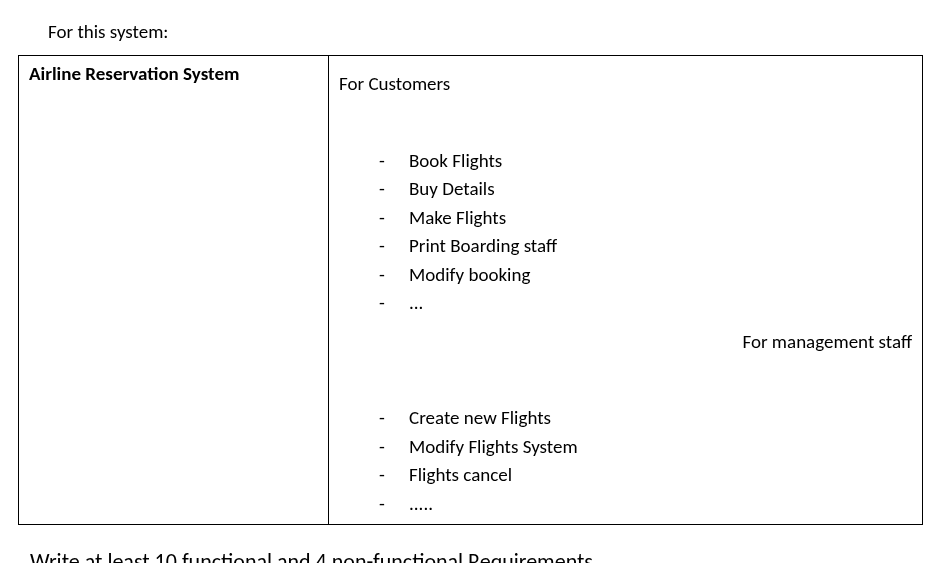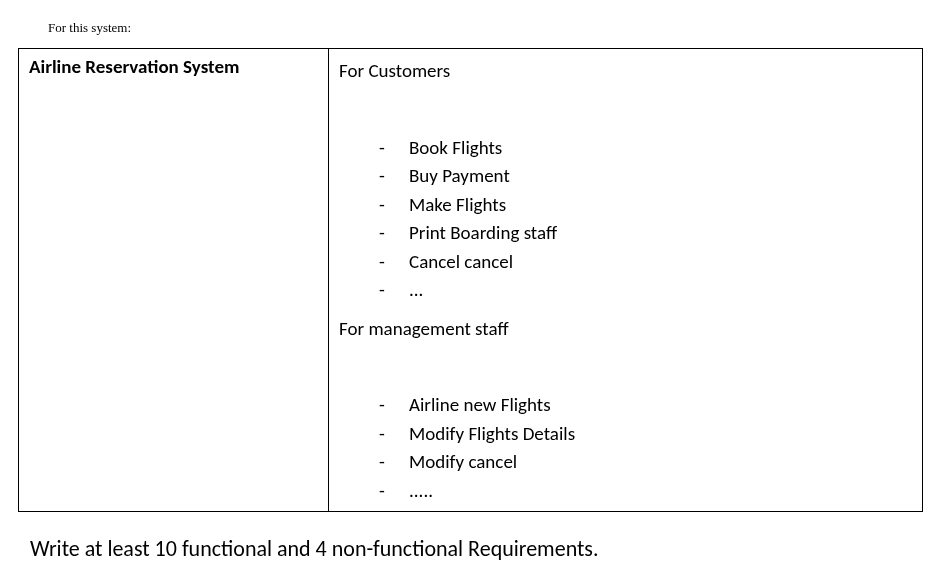--- a/index.html
+++ b/index.html
@@ -12,22 +12,21 @@
       font-size: 19px;
       color: #000;
       background: #fff;
       width: 937px;
       height: 563px;
       padding: 20px 0;
     }
     .intro-text {
       padding-left: 48px;
       margin-bottom: 12px;
-      font-size: 13px;
-      font-family: Liberation Serif, serif;
+      font-size: 19px;
     }
     .table-container {
       width: 905px;
       margin-left: 18px;
     }
     table {
       width: 100%;
       border-collapse: collapse;
       padding-left: 28px;
     }
@@ -39,25 +38,26 @@
     td.left-col {
       width: 310px;
       font-weight: bold;
       font-size: 19px;
     }
     td.right-col {
       font-size: 19px;
       line-height: 1.5;
     }
     .section-heading {
-      margin-top: 2px;
+      margin-top: 8px;
       margin-bottom: 2px;
     }
     .section-heading-second {
       margin-top: 10px;
+      text-align: right;
     }
     ul.dash-list {
       list-style: none;
       padding-left: 40px;
       margin-top: 48px;
     }
     ul.dash-list li {
       position: relative;
       padding-left: 30px;
     }
@@ -79,31 +79,31 @@
 
 <div class="table-container">
   <table>
     <tbody>
         <tr>
       <td class="left-col">Airline Reservation System</td>
       <td class="right-col">
         <div class="section-heading">For Customers</div>
         <ul class="dash-list">
           <li>Book Flights</li>
-          <li>Buy Payment</li>
+          <li>Buy Details</li>
           <li>Make Flights</li>
           <li>Print Boarding staff</li>
-          <li>Cancel cancel</li>
+          <li>Modify booking</li>
           <li>...</li>
         </ul>
         <div class="section-heading section-heading-second">For management staff</div>
         <ul class="dash-list">
-          <li>Airline new Flights</li>
-          <li>Modify Flights Details</li>
-          <li>Modify cancel</li>
+          <li>Create new Flights</li>
+          <li>Modify Flights System</li>
+          <li>Flights cancel</li>
           <li>.....</li>
         </ul>
       </td>
     </tr>
   </tbody>
     </table>
 </div>
 
 <div class="instruction">Write at least 10 functional and 4 non-functional Requirements.</div>
 

